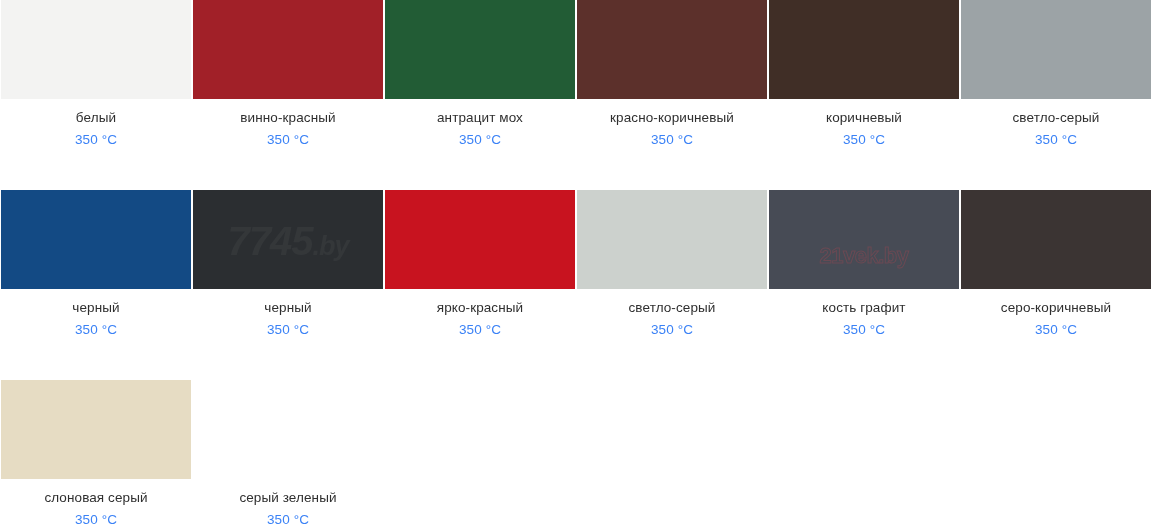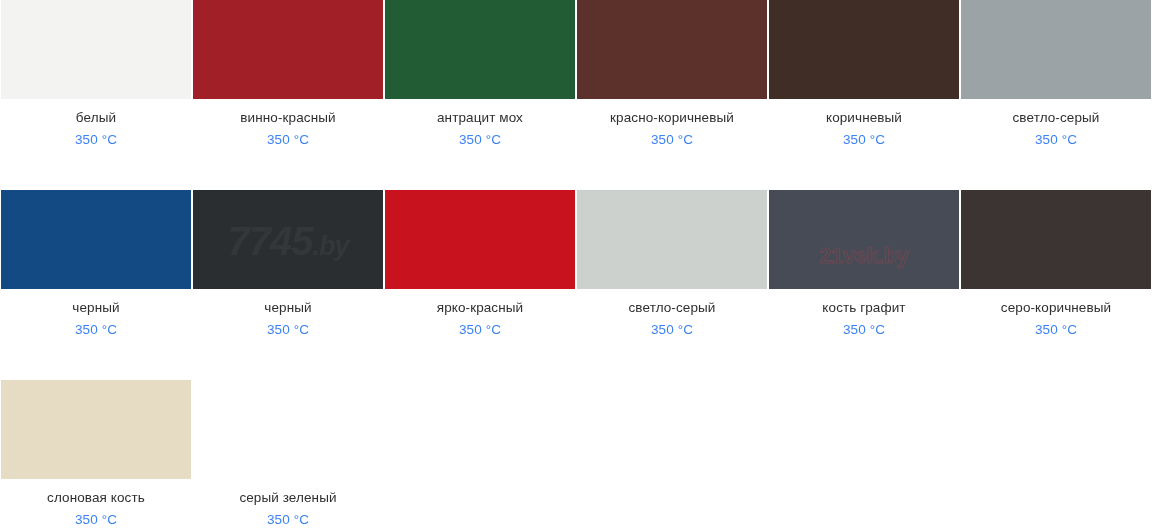--- a/index.html
+++ b/index.html
@@ -162,21 +162,21 @@
       <div class="swatch-label">кость графит</div>
       <div class="swatch-temp">350 °C</div>
     </div>
     <div class="swatch-cell">
       <div class="swatch-chip" style="background: rgb(59, 52, 51);"></div>
       <div class="swatch-label">серо-коричневый</div>
       <div class="swatch-temp">350 °C</div>
     </div>
     <div class="swatch-cell">
       <div class="swatch-chip" style="background: rgb(230, 220, 195);"></div>
-      <div class="swatch-label">слоновая кость</div>
+      <div class="swatch-label">слоновая серый</div>
       <div class="swatch-temp">350 °C</div>
     </div>
     <div class="swatch-cell">
       <div class="swatch-chip empty"></div>
       <div class="swatch-label">серый зеленый</div>
       <div class="swatch-temp">350 °C</div>
     </div>
   </div>
 
 </body></html>

